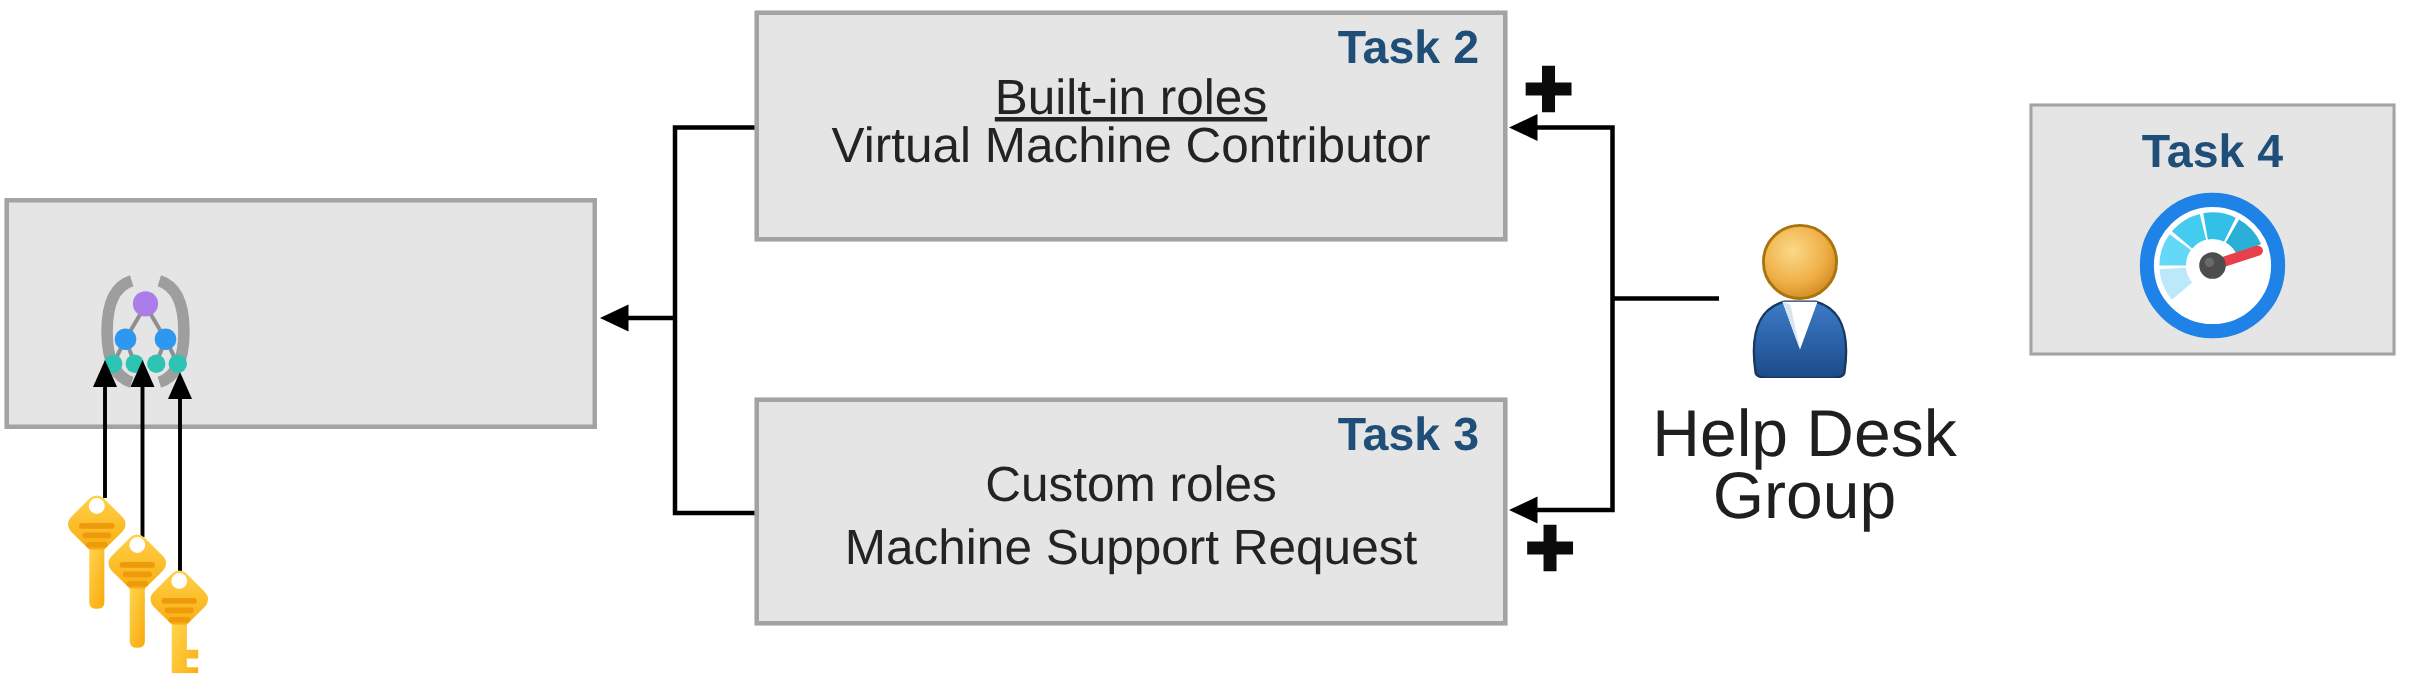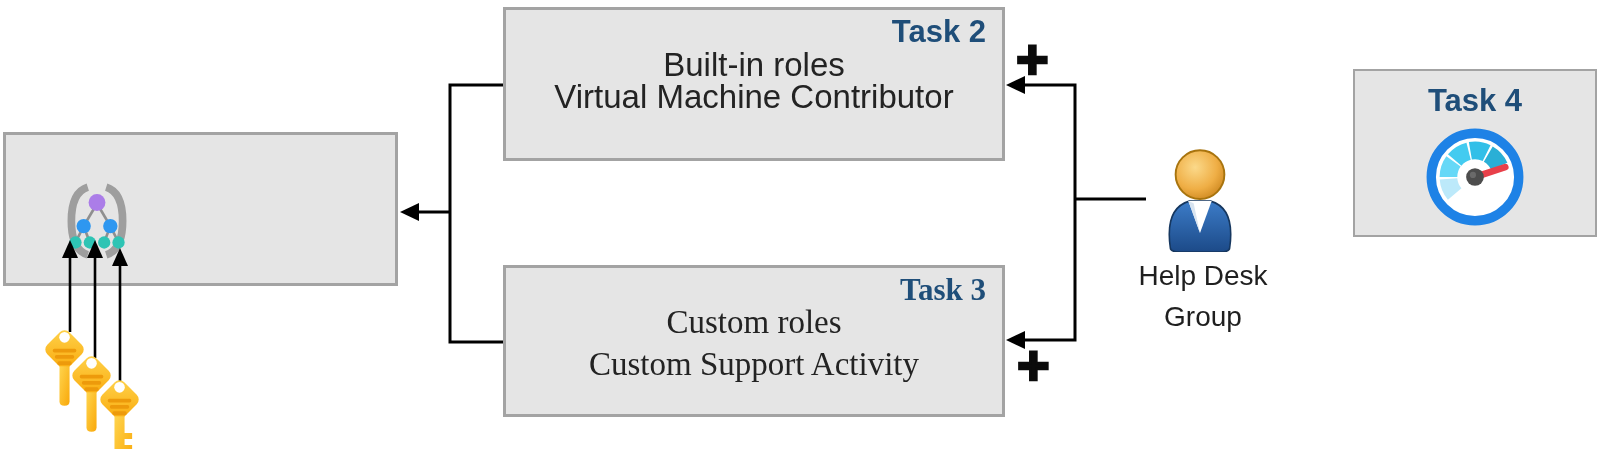--- a/index.html
+++ b/index.html
@@ -15,30 +15,30 @@
     white-space:nowrap;
   }
   .box-line{
     position:absolute;left:0;width:100%;text-align:center;font-size:33px;color:#232323;
     white-space:nowrap;
   }
   #task1{left:3px;top:132px;width:395px;height:154px;}
   #task1 .mg-icon{position:absolute;left:50px;top:48px;}
   #task1 .t1-title{position:absolute;left:132px;right:8px;top:66px;text-align:center;font-size:37px;color:#1f1f1f;}
   #task2{left:503px;top:7px;width:502px;height:154px;}
-  #task3{left:503px;top:265px;width:502px;height:152px;font-family:Liberation Serif, serif;}
+  #task3{left:503px;top:265px;width:502px;height:152px;}
   #task4{left:1353px;top:69px;width:244px;height:168px;border-width:2px;}
   #task4 .task-label{position:absolute;top:12px;left:0;right:auto;width:100%;text-align:center;}
   #task4 .gauge{position:absolute;left:50%;top:56px;transform:translateX(-50%);}
   #task4 .t4-title{position:absolute;left:0;width:100%;top:163px;text-align:center;font-size:36px;color:#1f1f1f;white-space:nowrap;}
   .overlay{position:absolute;left:0;top:0;width:1606px;height:449px;pointer-events:none;}
   .person{position:absolute;left:1156px;top:146px;}
   .hdg-label{
-    position:absolute;left:1095px;top:255px;width:216px;text-align:center;
-    font-size:28px;line-height:41px;color:#1f1f1f;white-space:nowrap;
+    position:absolute;left:1095px;top:269px;width:216px;text-align:center;
+    font-size:44px;line-height:41px;color:#1f1f1f;white-space:nowrap;
   }
   .plus{
     position:absolute;font-size:56px;font-weight:bold;color:#0b0b0b;line-height:56px;
     -webkit-text-stroke:2.5px #0b0b0b;
   }
   #plus-top{left:1016px;top:31px;}
   #plus-bottom{left:1017px;top:337px;}
 </style>
 </head>
 <body>
@@ -62,28 +62,28 @@
       <circle cx="53" cy="42" r="7" fill="#2E97F0"></circle>
       <circle cx="19" cy="58" r="6" fill="#2EC4B4"></circle>
       <circle cx="33" cy="58" r="6" fill="#2EC4B4"></circle>
       <circle cx="47" cy="58" r="6" fill="#2EC4B4"></circle>
       <circle cx="61" cy="58" r="6" fill="#2EC4B4"></circle>
     </svg>
   </div>
 
   <div class="box" id="task2">
     <div class="task-label">Task 2</div>
-    <div class="box-line" style="top:36px;">Built-in roles</div>
+    <div class="box-line" style="top:36px;text-decoration:underline;">Built-in roles</div>
     <div class="box-line" style="top:68px;">Virtual Machine Contributor</div>
   </div>
 
   <div class="box" id="task3">
     <div class="task-label">Task 3</div>
     <div class="box-line" style="top:36px;">Custom roles</div>
-    <div class="box-line" style="top:78px;">Custom Support Activity</div>
+    <div class="box-line" style="top:78px;">Machine Support Request</div>
   </div>
 
   <div class="box" id="task4">
     <div class="task-label">Task 4</div>
     <svg class="gauge" width="100" height="100" viewBox="0 0 96 96">
       <circle cx="48" cy="48" r="42" fill="#FFFFFF" stroke="#1E82E6" stroke-width="9"></circle>
       <path d="M22.0,69.9 A34,34 0 0 1 14.1,50.4 L31.0,49.2 A17,17 0 0 0 35.0,58.9 Z" fill="#BCE9FA"></path>
       <path d="M14,48 A34,34 0 0 1 20.5,28.0 L34.2,38.0 A17,17 0 0 0 31,48 Z" fill="#66D8F7"></path>
       <path d="M22.0,26.1 A34,34 0 0 1 39.8,15.0 L43.9,31.5 A17,17 0 0 0 35.0,37.1 Z" fill="#43CBF0"></path>
       <path d="M42.1,14.5 A34,34 0 0 1 62.9,17.4 L55.4,32.7 A17,17 0 0 0 45.0,31.3 Z" fill="#32BFE8"></path>

